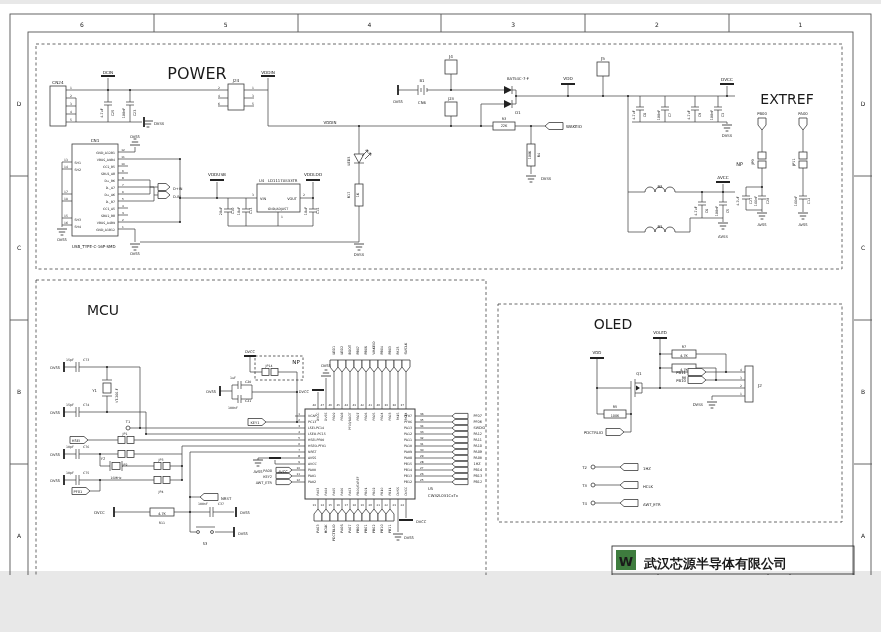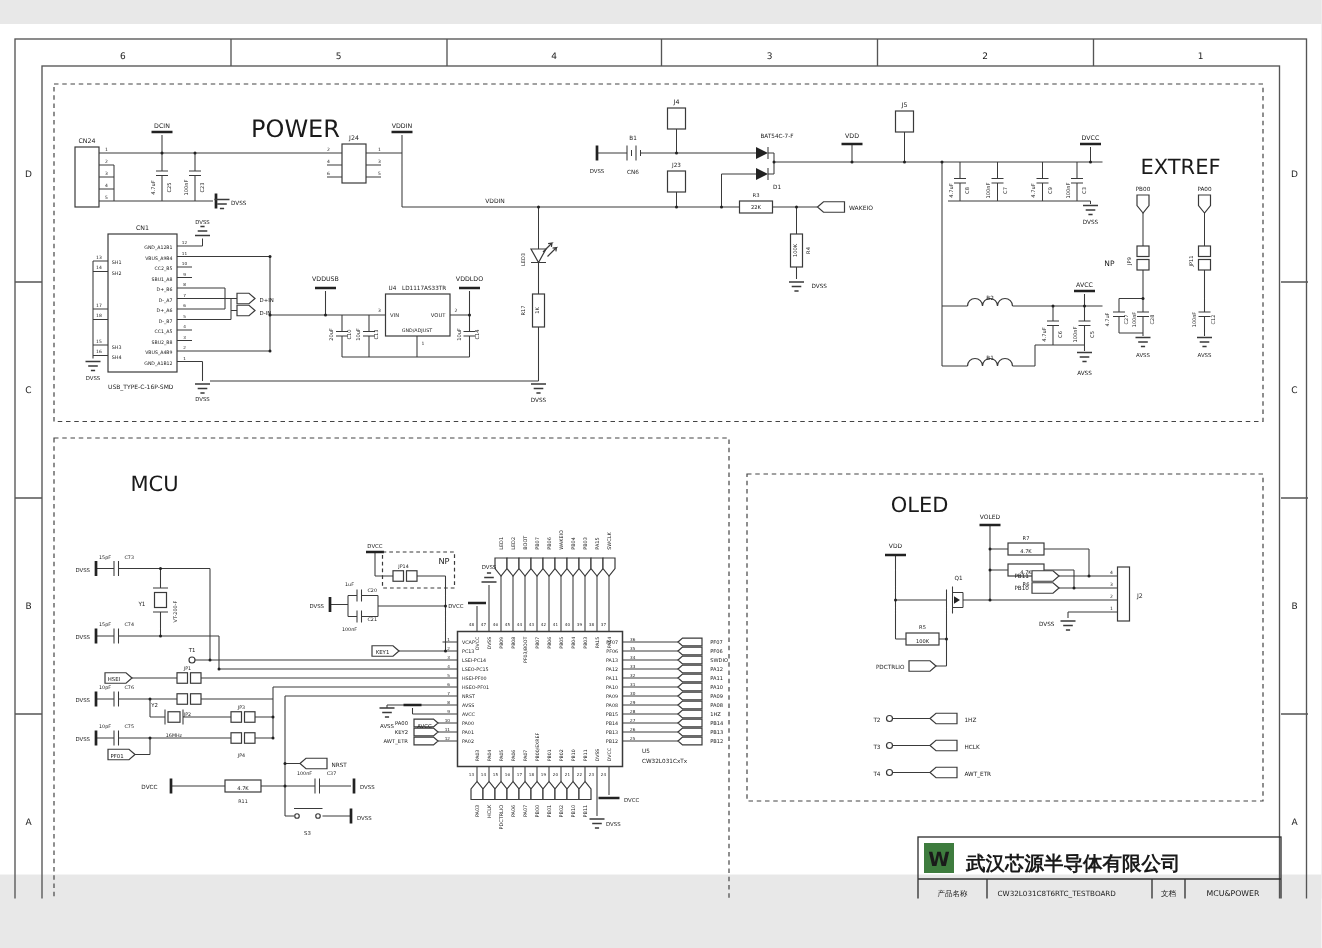--- a/index.html
+++ b/index.html
@@ -1,16 +1,16 @@
 <!DOCTYPE html>
 <html><head>
 <meta charset="utf-8">
 <style>
   html,body{margin:0;padding:0;background:#e8e8e8;}
-  #page{width:881px;height:567px;background:#fff;position:relative;margin:16px auto;}
+  #page{width:881px;height:567px;background:#fff;position:relative;margin:4px auto;}
   svg{display:block;}
   svg text{fill:#1a1a1a;font-family:"DejaVu Sans","Liberation Sans",sans-serif;}
   .cjk{font-family:"DejaVu Sans","Liberation Sans",sans-serif;}
 </style>
 </head>
 <body>
 
 <div id="page">
 <svg width="881" height="632" viewBox="0 0 881 632">
 <defs>

